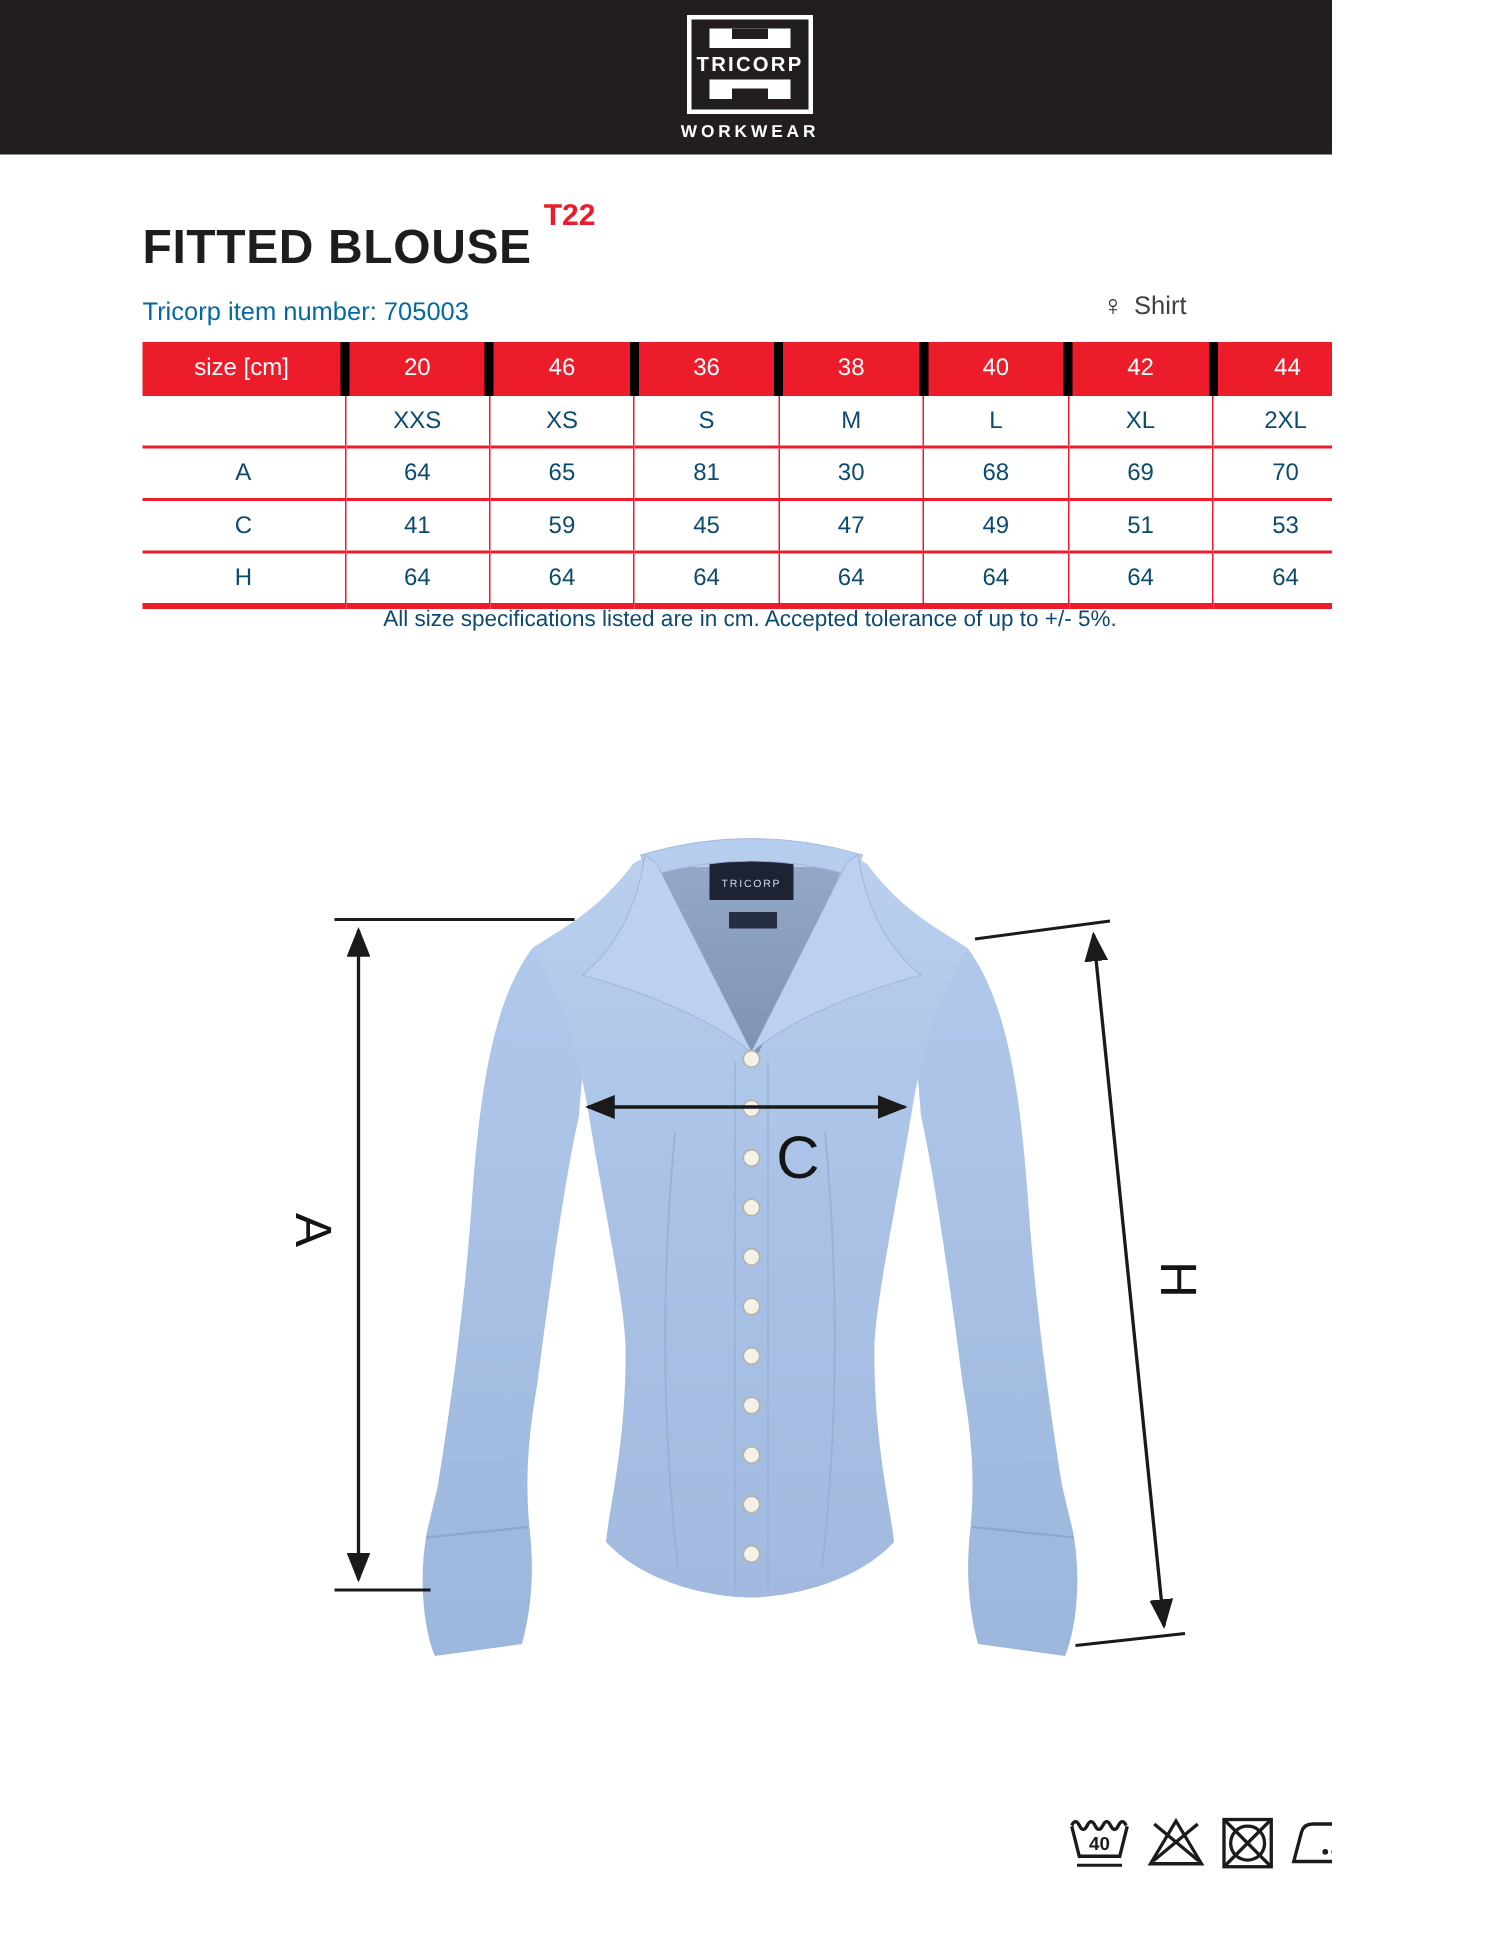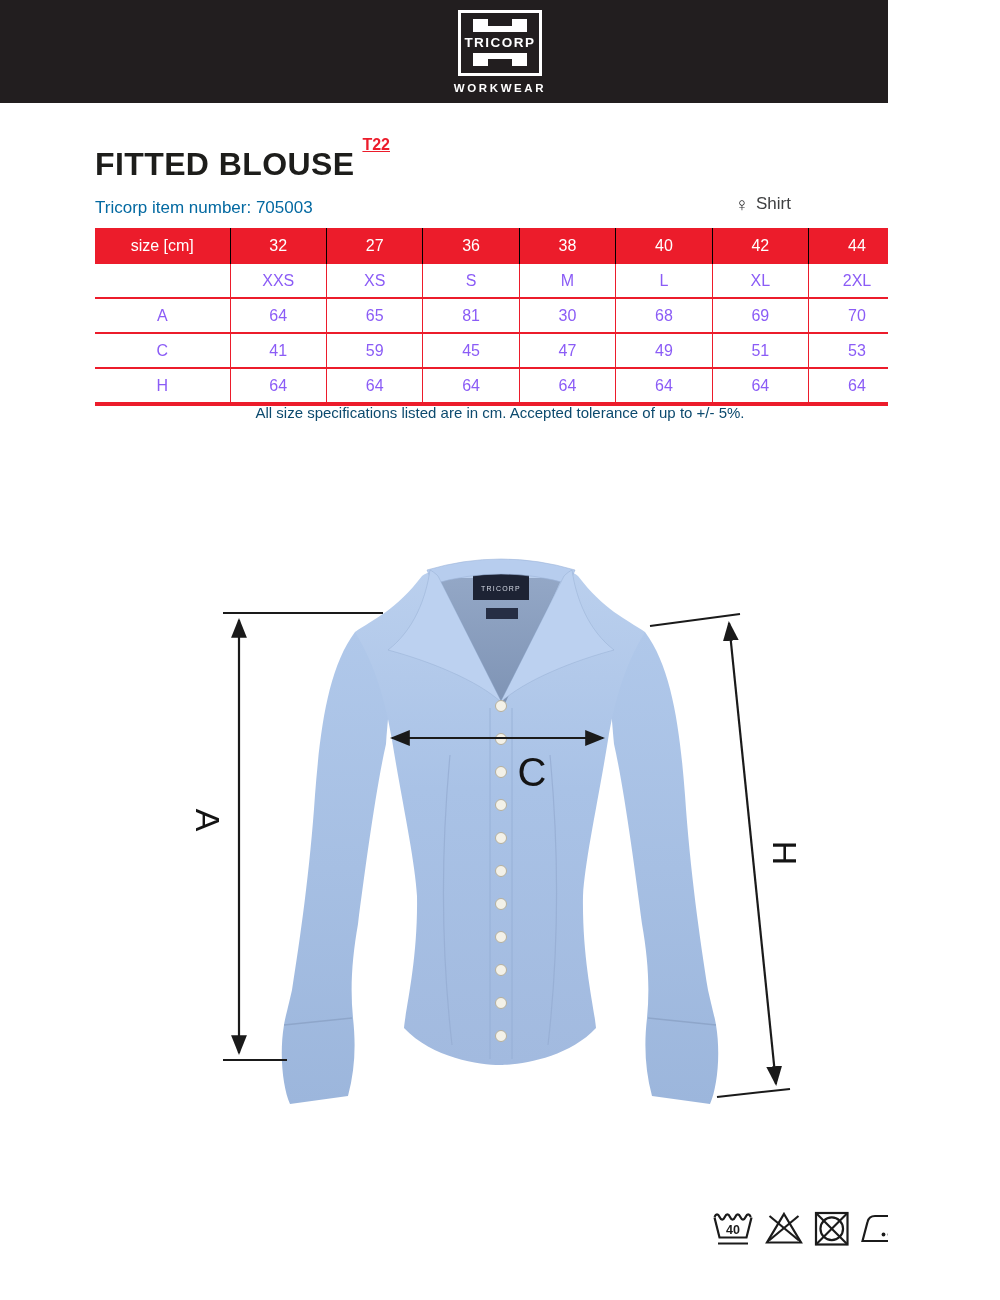--- a/index.html
+++ b/index.html
@@ -17,35 +17,35 @@
   .bracket.top::after{content:"";position:absolute;top:0;left:50%;transform:translateX(-50%);
                       width:24px;height:7px;background:#221e1f;}
   .bracket.bottom::after{content:"";position:absolute;bottom:0;left:50%;transform:translateX(-50%);
                       width:24px;height:7px;background:#221e1f;}
   .logo-word{color:#fff;font-size:13.5px;font-weight:700;letter-spacing:1.5px;line-height:1;}
   .logo-sub{color:#fff;font-size:11.5px;font-weight:700;letter-spacing:2.6px;margin-top:6px;}
 
   
   .title{position:absolute;left:95px;top:146px;margin:0;font-size:32px;font-weight:800;
          letter-spacing:0.4px;color:#1d1d1b;}
-  .title .code{color:#ec1c2b;font-size:16px;font-weight:700;margin-left:8px;
-               position:relative;top:-13px;letter-spacing:0;text-decoration:underline;}
+  .title .code{color:#ec1c2b;font-size:20px;font-weight:700;margin-left:8px;
+               position:relative;top:-13px;letter-spacing:0;}
   .item-line{position:absolute;left:95px;top:198px;font-size:17px;color:#0369a1;}
   .category{position:absolute;top:194px;right:97px;display:flex;align-items:center;gap:7px;
             font-size:17px;color:#3f4042;}
   .female-glyph{font-size:19px;font-weight:700;color:#29292b;line-height:1;}
 
   
   .size-table{position:absolute;left:95px;top:228px;width:810px;border-collapse:collapse;
               table-layout:fixed;}
   .size-table col.c0{width:135px;}
   .size-table th{background:#ec1c2b;color:#ffffff;font-weight:400;font-size:16px;height:36px;
-                 border-right:1px solid #000000;padding:0;}
+                 border-right:6px solid #000000;padding:0;}
   .size-table th:last-child{border-right:none;}
-  .size-table td{text-align:center;font-size:16px;color:#8b5cf6;height:33px;padding:0;
+  .size-table td{text-align:center;font-size:16px;color:#0c4a6e;height:33px;padding:0;
                  border-right:1.5px solid #ec1c2b;border-bottom:2px solid #ec1c2b;background:#fff;margin-left:32px;}
   .size-table td:last-child{border-right:none;}
   .size-table tbody tr:last-child td{border-bottom:4px solid #ec1c2b;}
   .note{position:absolute;left:95px;top:404px;width:810px;text-align:center;
         font-size:15px;color:#0c4a6e;}
 
   
   .blouse-svg{position:absolute;left:180px;top:540px;}
 
   
@@ -78,22 +78,22 @@
   </div>
 
   <table class="size-table">
     <colgroup>
         <col class="c0">
         <col span="7">
       </colgroup>
     <thead>
       <tr>
         <th>size [cm]</th>
-        <th>32</th>
-        <th>27</th>
+        <th>20</th>
+        <th>46</th>
         <th>36</th>
         <th>38</th>
         <th>40</th>
         <th>42</th>
         <th>44</th>
       </tr>
     </thead>
     <tbody>
       <tr>
         <td></td>

